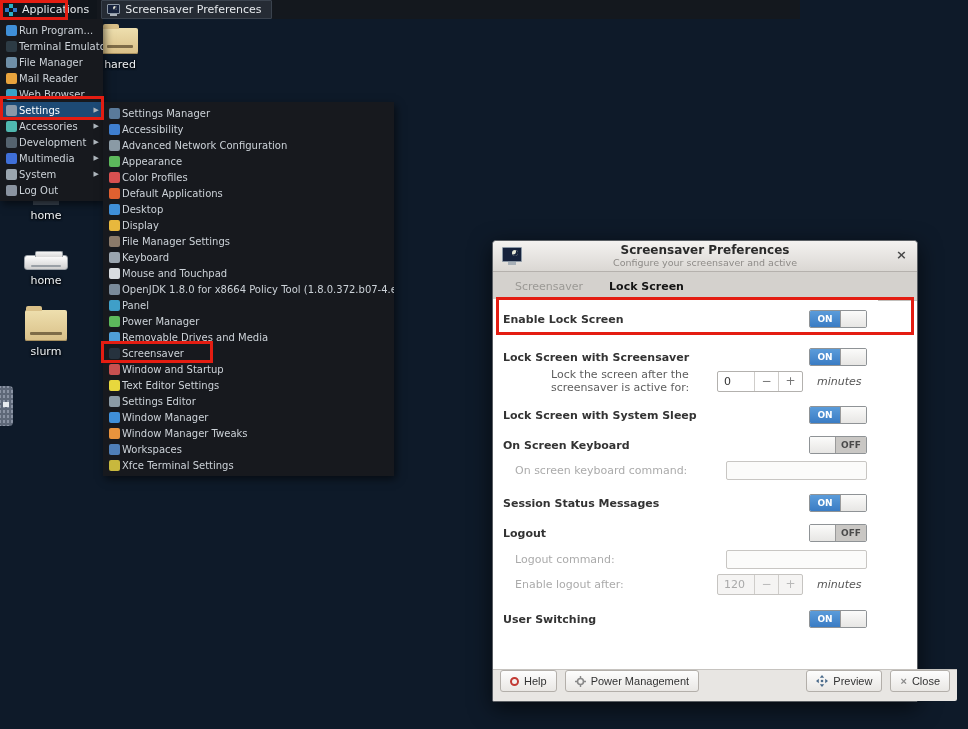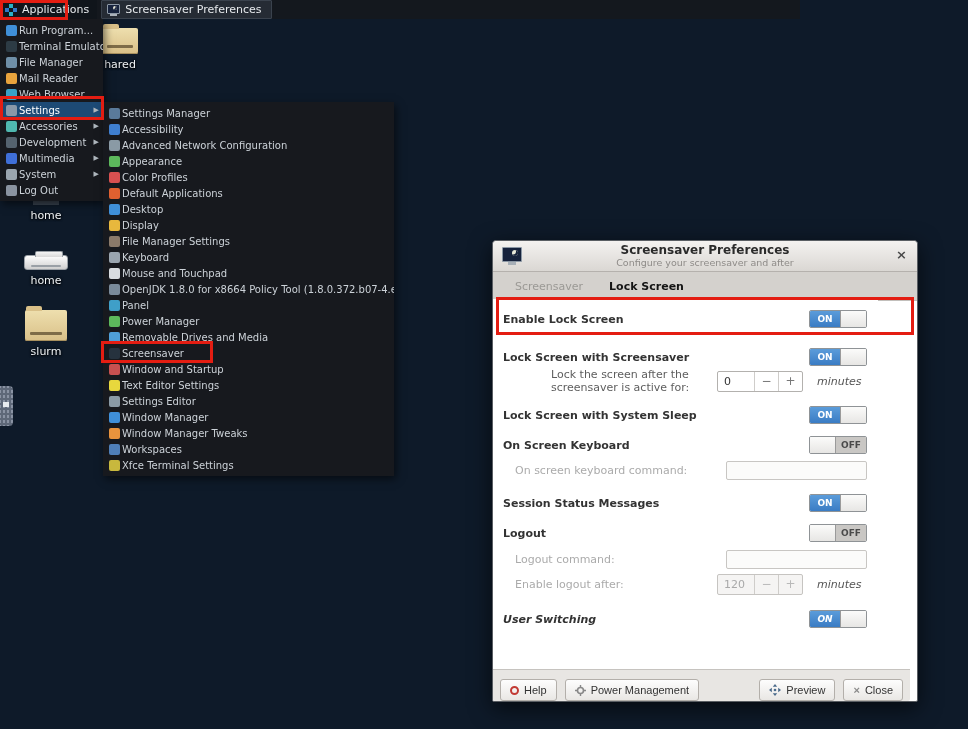--- a/index.html
+++ b/index.html
@@ -78,22 +78,22 @@
   .toggle .handle{width:25px;flex:0 0 auto;background:linear-gradient(#fbfbfa,#e7e6e4)}
   .toggle.on .handle{border-left:1px solid #9a9a9a}
   .toggle.off .handle{border-right:1px solid #9a9a9a}
   .spin{display:flex;height:21px;border:1px solid #b3b1ae;border-radius:2px;background:#fff;box-sizing:border-box;font-size:11px;color:#333;flex:0 0 auto}
   .spin .val{width:30px;padding-left:6px;display:flex;align-items:center}
   .spin .dec,.spin .inc{width:23px;border-left:1px solid #cfcdca;display:flex;align-items:center;justify-content:center;color:#777;font-size:12px}
   .drow.disabled .spin{background:#f5f4f3;color:#a9a9a9;border-color:#c6c4c1}
   .drow.disabled .spin .dec,.drow.disabled .spin .inc{color:#b9b9b9}
   .tinput{width:141px;height:19px;border:1px solid #c8c6c3;background:#fbfbfa;border-radius:2px;box-sizing:border-box;flex:0 0 auto}
   .unit{width:50px;margin-left:14px;font-style:italic;color:#555;font-size:11px;flex:0 0 auto}
-  .dfooter{position:absolute;left:0;bottom:0;width:417px;height:32px;background:#e8e6e3;border-top:1px solid #c6c3bf;
-    border-radius:0 0 2px 2px;display:flex;align-items:flex-end;padding:0 7px;box-sizing:border-box;gap:8px}
+  .dfooter{position:absolute;left:0;bottom:0;width:464px;height:32px;background:#e8e6e3;border-top:1px solid #c6c3bf;
+    border-radius:0 0 2px 2px;display:flex;align-items:flex-start;padding:0 7px;box-sizing:border-box;gap:8px}
   .fbtn{height:22px;display:flex;align-items:center;gap:5px;padding:0 9px;font-size:11px;color:#333;
     background:linear-gradient(#fdfdfd,#e9e7e4);border:1px solid #b3afaa;border-radius:3px}
   .help-ring{width:9px;height:9px;border:2.5px solid #c23a34;border-radius:50%;box-sizing:border-box}
   .xglyph{color:#8a8a8a;font-weight:bold;font-size:11px}
 </style>
 </head>
 <body>
 
 <div class="panel">
   <div class="apps-btn">
@@ -282,21 +282,21 @@
 
 <div class="dialog">
   <div class="dtitle">
     <span class="ticon">
         <span class="scr"></span>
         <span class="moon"></span>
         <span class="base"></span>
       </span>
     <span class="tmid">
       <div class="ttl">Screensaver Preferences</div>
-      <div class="sub">Configure your screensaver and after</div>
+      <div class="sub">Configure your screensaver and active</div>
     </span>
     <span class="closex">×</span>
   </div>
   <div class="dtabs">
     <span class="dtab">Screensaver</span>
     <span class="dtab active">Lock Screen</span>
   </div>
   <div class="dcontent">
       <div class="drow" style="top: 8px;">
         <span class="drow-label">Enable Lock Screen</span>
@@ -369,21 +369,21 @@
       <div class="drow indent disabled" style="top: 273px;">
         <span class="drow-label">Enable logout after:</span>
         <span class="spacer"></span>
         <span class="spin">
           <span class="val">120</span>
           <span class="dec">−</span>
           <span class="inc">+</span>
         </span>
         <span class="unit">minutes</span>
       </div>
-      <div class="drow" style="top: 308px; font-style: italic;">
+      <div class="drow" style="top: 308px;">
         <span class="drow-label">User Switching</span>
         <span class="spacer"></span>
         <span class="toggle on">
           <span class="seg-on">ON</span>
           <span class="handle"></span>
         </span>
       </div>
     </div>
   <div class="dfooter">
     <button class="fbtn">

